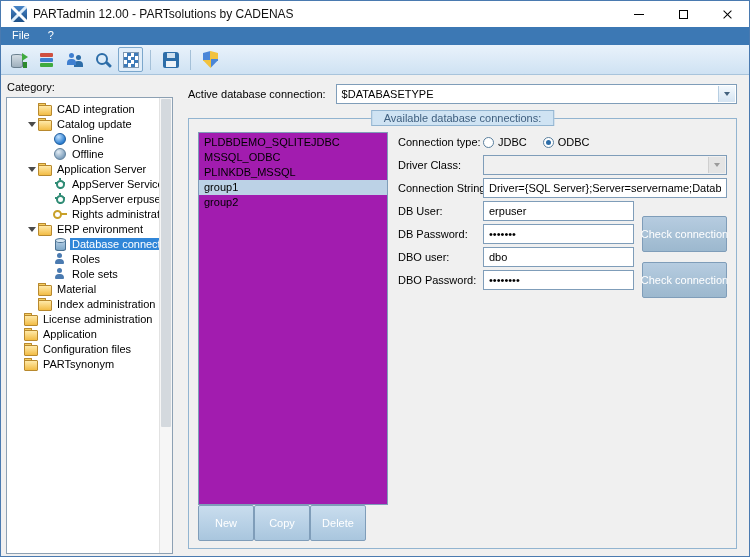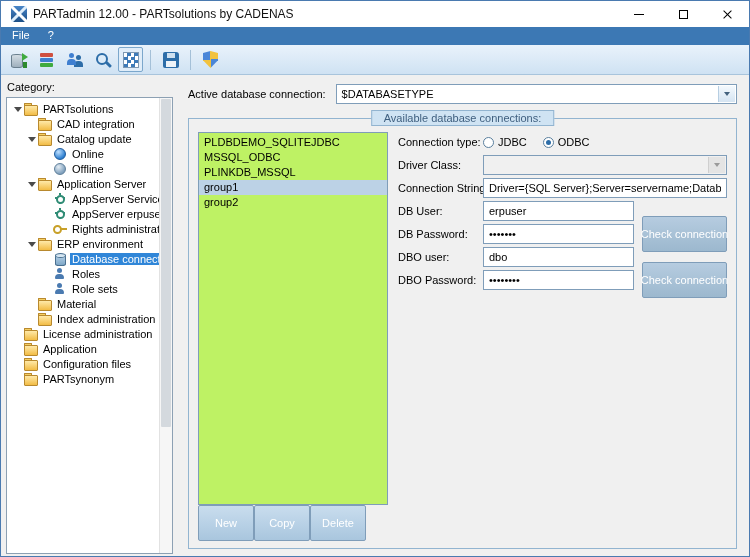--- a/index.html
+++ b/index.html
@@ -94,21 +94,21 @@
   .combo.grow { flex: 1; }
   .combo.disabled { background: #f0f0f0; color: #7a7a7a; }
   .combo.disabled .arrow-box { background: #e4e4e4; border-left-color: #cfcfcf; }
   .combo.disabled .arrow-down { border-top-color: #9a9a9a; }
 
   .groupbox { flex: 1; min-height: 0; margin-top: 14px; border: 1px solid #92b4d0; position: relative; padding: 13px 9px 7px 9px; display: flex; }
   .groupbox-title { position: absolute; top: -9px; left: 50%; transform: translateX(-50%); background: #cfe3f3; border: 1px solid #92b4d0; color: #3f5f7f; font-size: 11px; padding: 1px 12px; white-space: nowrap; }
   .gb-body { display: flex; flex: 1; gap: 10px; min-height: 0; width: 100%; }
 
   .list-col { width: 190px; flex: none; display: flex; flex-direction: column; min-height: 0; }
-  .listbox { flex: 1; background: #bef264; border: 1px solid #7f9db9; font-size: 11px; padding-top: 2px; overflow: hidden; }
+  .listbox { flex: 1; background: #a21caf; border: 1px solid #7f9db9; font-size: 11px; padding-top: 2px; overflow: hidden; }
   .list-item { height: 15px; line-height: 14px; padding: 0 5px; white-space: nowrap; color: #000; }
   .list-item.selected { background: #bcd2e6; }
   .list-buttons { display: flex; flex: none; }
 
   .btn { height: 36px; background: linear-gradient(#c9ddee, #a9c6de); border: 1px solid #7f9db9; border-radius: 2px; color: #fff; font-size: 11px; display: flex; align-items: center; justify-content: center; padding: 0 12px; font-family: inherit; }
   .btn.list-btn { width: 56px; }
   .btn.check-btn { width: 85px; flex: none; margin-left: 8px; background: linear-gradient(#b6cce0, #9cb8ce); white-space: nowrap; }
 
   .form-col { flex: 1; min-width: 0; display: flex; flex-direction: column; gap: 3px; }
   .form-row { display: flex; align-items: center; height: 20px; flex: none; }
@@ -173,25 +173,20 @@
       </div>
   </div>
 
   <div class="content">
 
     <div class="left-panel">
       <div class="category-label">Category:</div>
       <div class="tree-wrap">
         <div class="tree">
 
-          <div class="tree-row lvl0">
-            <span class="expander expanded"></span>
-            <span class="ticon" data-icon="folder"></span>
-            <span class="tlabel">PARTsolutions</span>
-          </div>
           <div class="tree-row lvl1">
             <span class="expander"></span>
             <span class="ticon" data-icon="folder"></span>
             <span class="tlabel">CAD integration</span>
           </div>
           <div class="tree-row lvl1">
             <span class="expander expanded"></span>
             <span class="ticon" data-icon="folder"></span>
             <span class="tlabel">Catalog update</span>
           </div>

